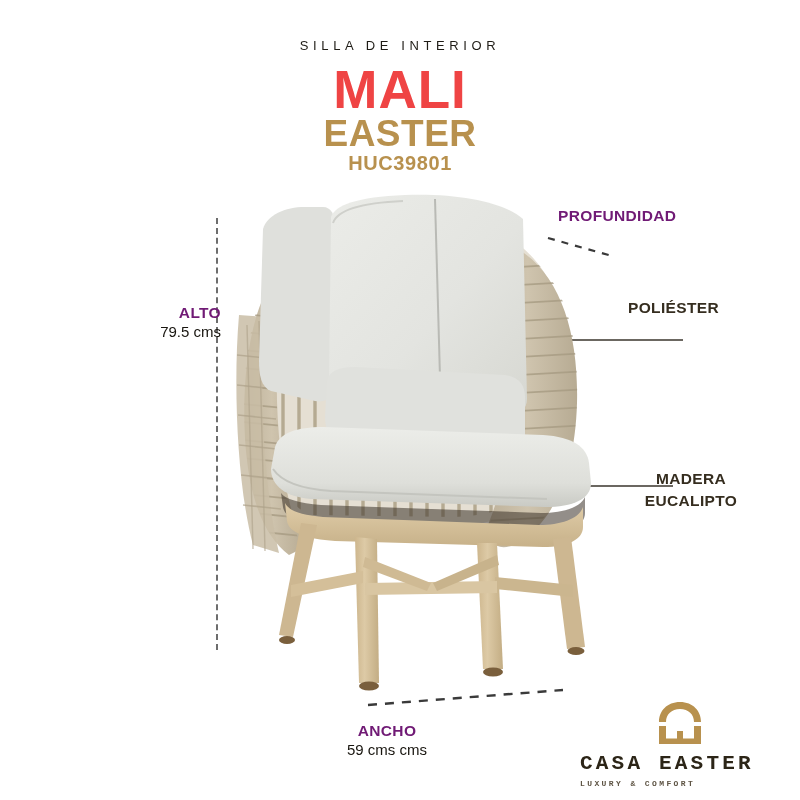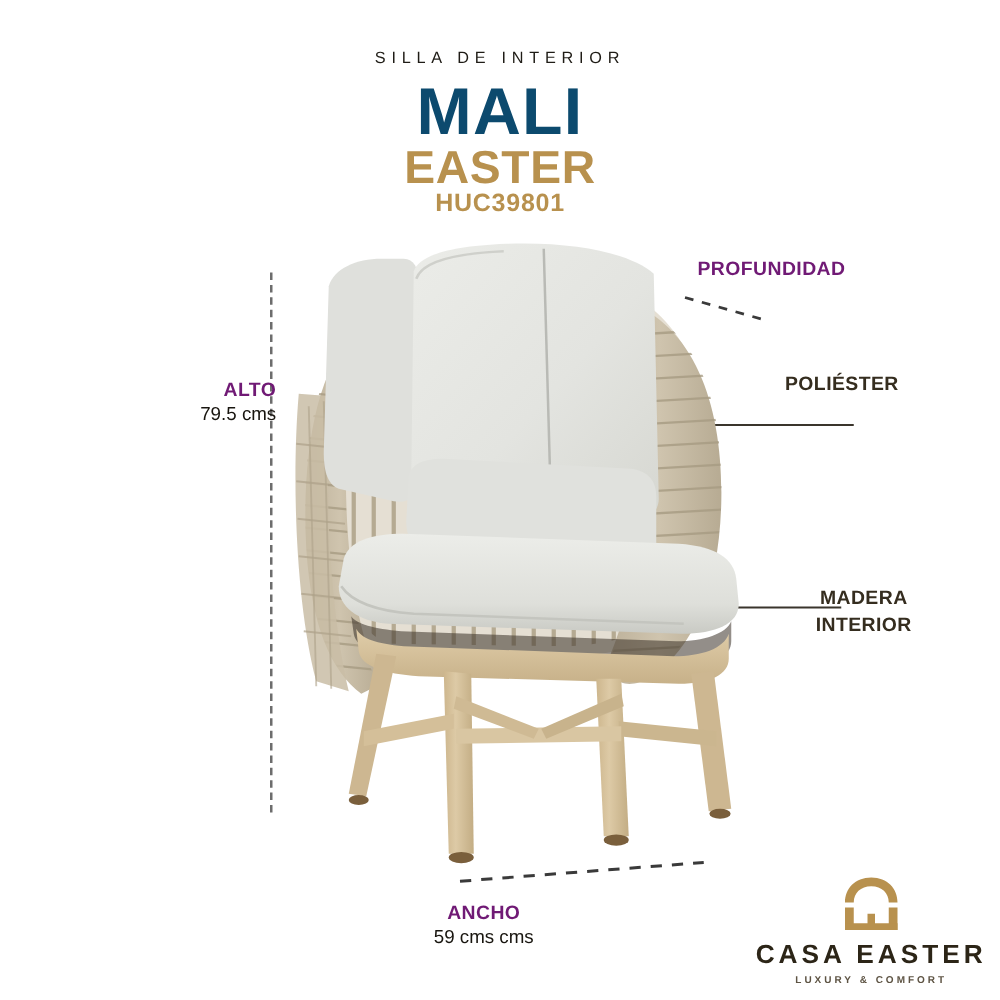--- a/index.html
+++ b/index.html
@@ -10,21 +10,21 @@
   }
   #stage{position:absolute;left:0;top:0;width:800px;height:800px;}
 
   
   .hdr{position:absolute;left:0;top:0;width:800px;text-align:center;}
   .hdr-eyebrow{
     font-size:13px;letter-spacing:4.6px;color:#1f1c16;font-weight:400;
     line-height:20px;margin-top:36px;
   }
   .hdr-model{
-    font-size:53px;font-weight:bold;color:#0c4a6e;letter-spacing:1px;
+    font-size:53px;font-weight:bold;color:#ef4444;letter-spacing:1px;
     line-height:48px;margin-top:10px;
   }
   .hdr-finish{
     font-size:37px;font-weight:bold;color:#b8914e;letter-spacing:.5px;
     line-height:36px;margin-top:2px;
   }
   .hdr-sku{
     font-size:20px;font-weight:bold;color:#b8914e;letter-spacing:.6px;
     line-height:20px;margin-top:1px;
   }
@@ -47,21 +47,21 @@
   .vdash{
     position:absolute;left:216px;top:218px;width:0;height:432px;
     border-left:2.5px dashed #6d6d6d;
   }
   svg.lines{position:absolute;left:0;top:0;width:800px;height:800px;pointer-events:none;}
 
   
   .chair{position:absolute;left:205px;top:185px;width:420px;height:510px;}
 
   
-  .logo{position:absolute;left:597px;top:700px;width:200px;text-align:center;}
+  .logo{position:absolute;left:580px;top:700px;width:200px;font-family:Liberation Mono, monospace;}
   .logo-mark{width:54px;height:46px;margin:0 auto 7px auto;display:block;}
   .logo-name{
     font-size:21px;font-weight:bold;color:#2c2517;letter-spacing:3.2px;
     line-height:22px;
   }
   .logo-tag{
     font-size:8px;font-weight:bold;color:#5e5444;letter-spacing:2.4px;
     line-height:12px;margin-top:3px;
   }
 </style>
@@ -292,21 +292,21 @@
   <div class="callout gold c-prof">
     <div class="ttl">PROFUNDIDAD</div>
   </div>
 
   <div class="callout dark c-poli">
     <div class="ttl">POLIÉSTER</div>
   </div>
 
   <div class="callout dark c-mad">
     <div class="ttl">MADERA</div>
-    <div class="ttl">INTERIOR</div>
+    <div class="ttl">EUCALIPTO</div>
   </div>
 
   <div class="callout gold c-ancho">
     <div class="ttl">ANCHO</div>
     <div class="sub">59 cms cms</div>
   </div>
 
   <div class="logo">
     <svg class="logo-mark" viewBox="0 0 54 46">
 

